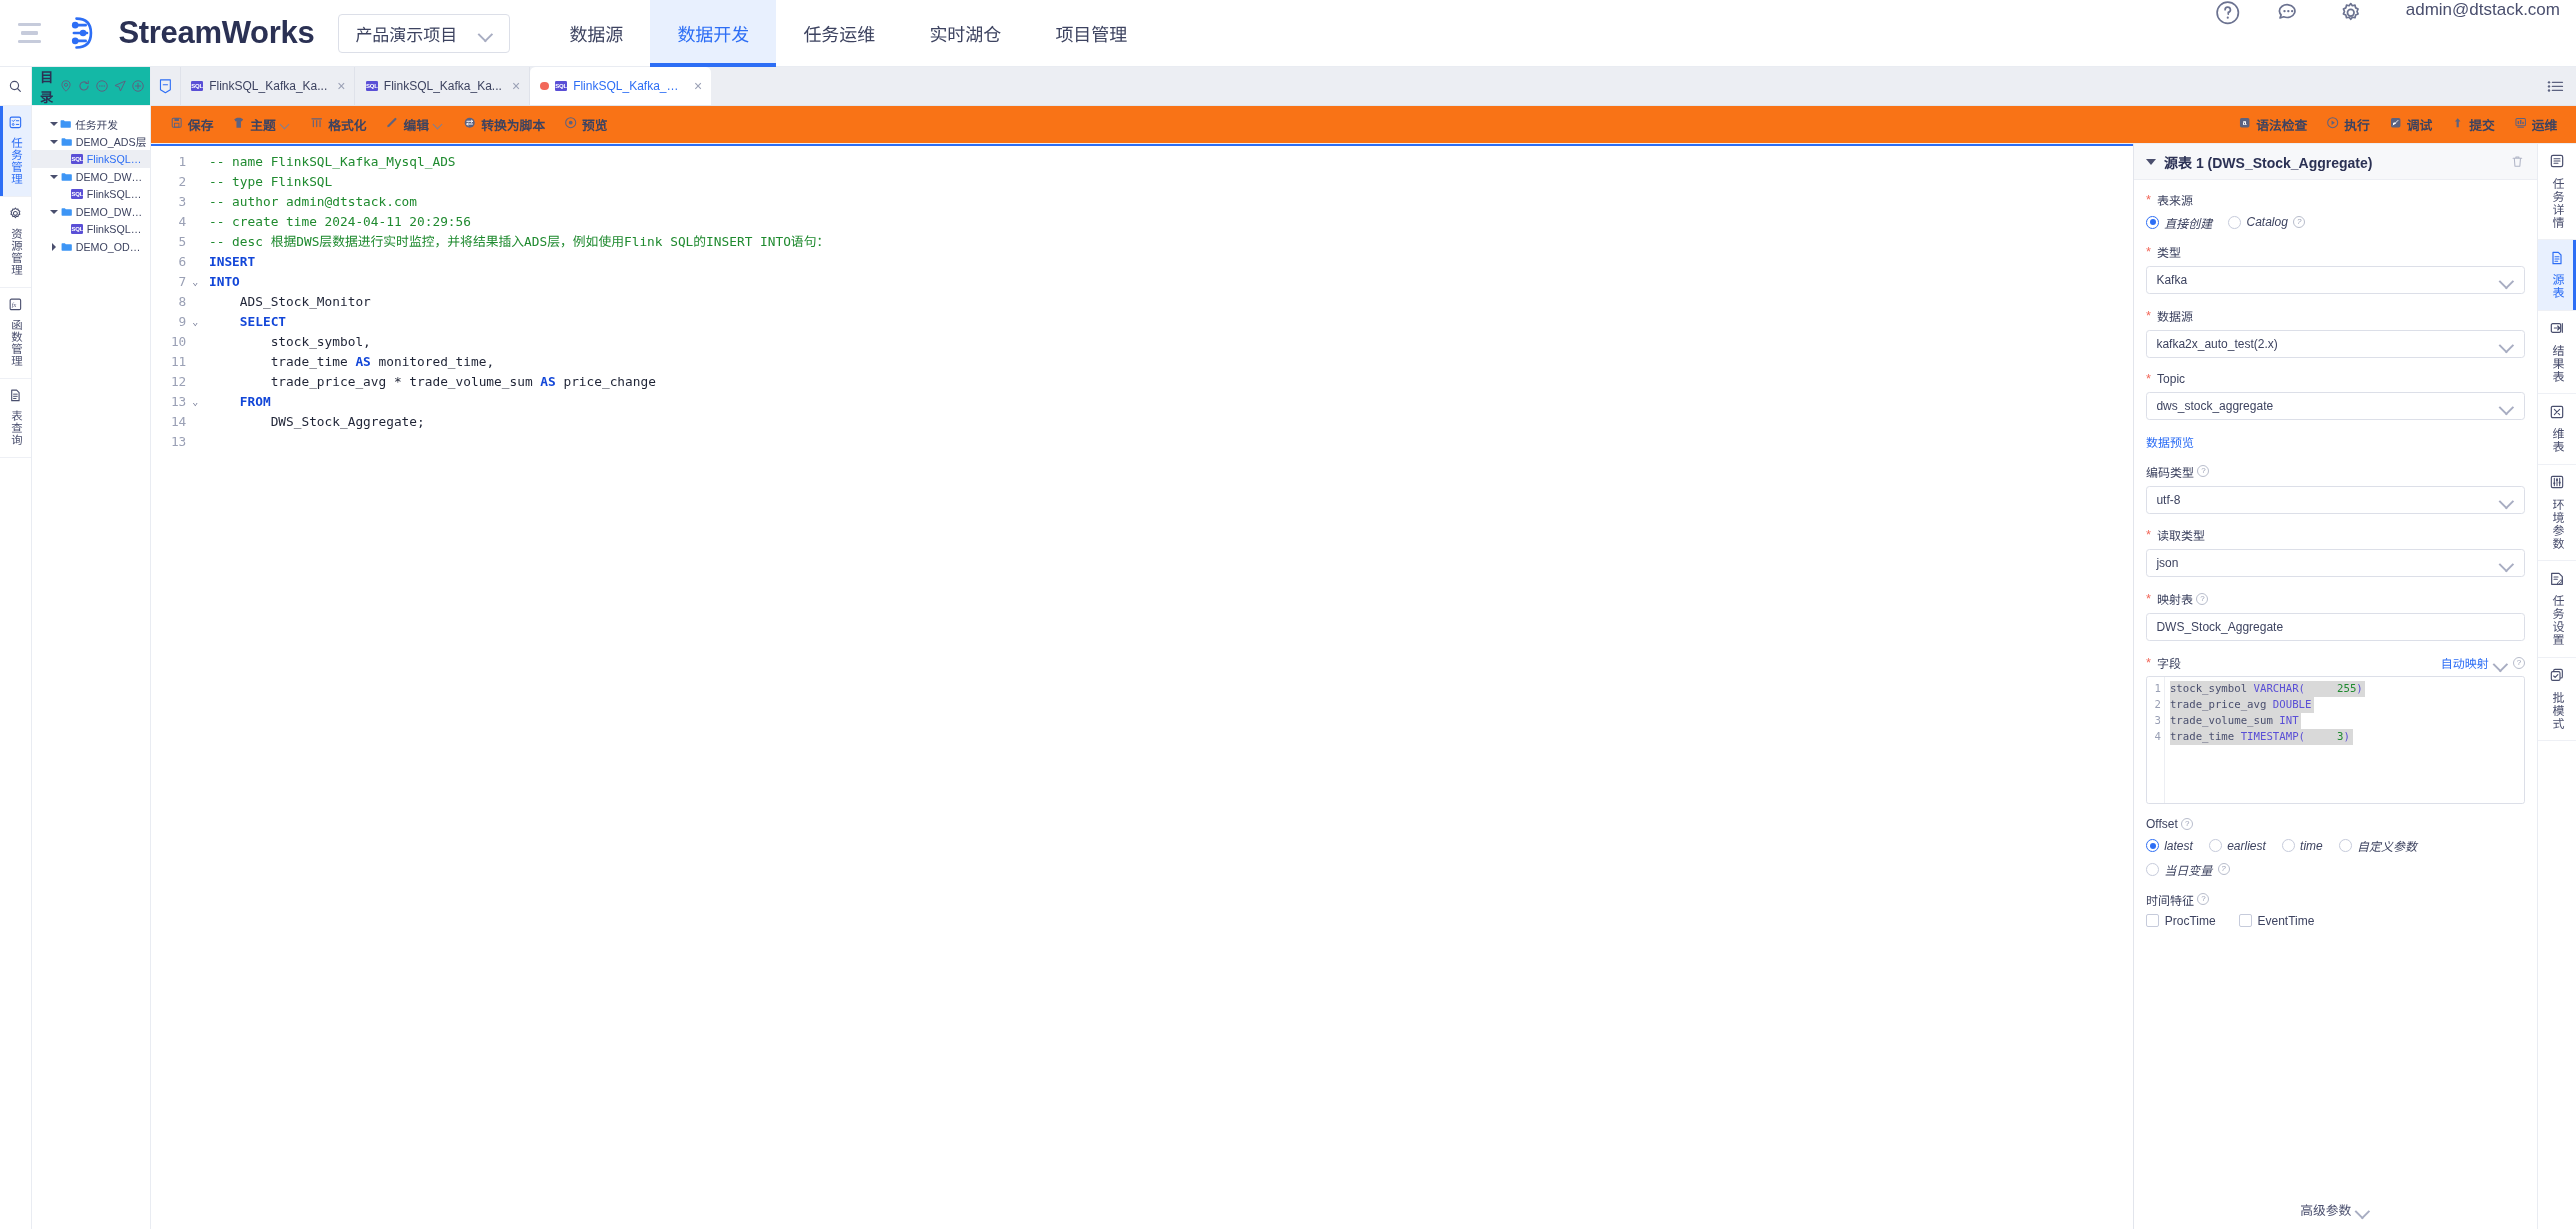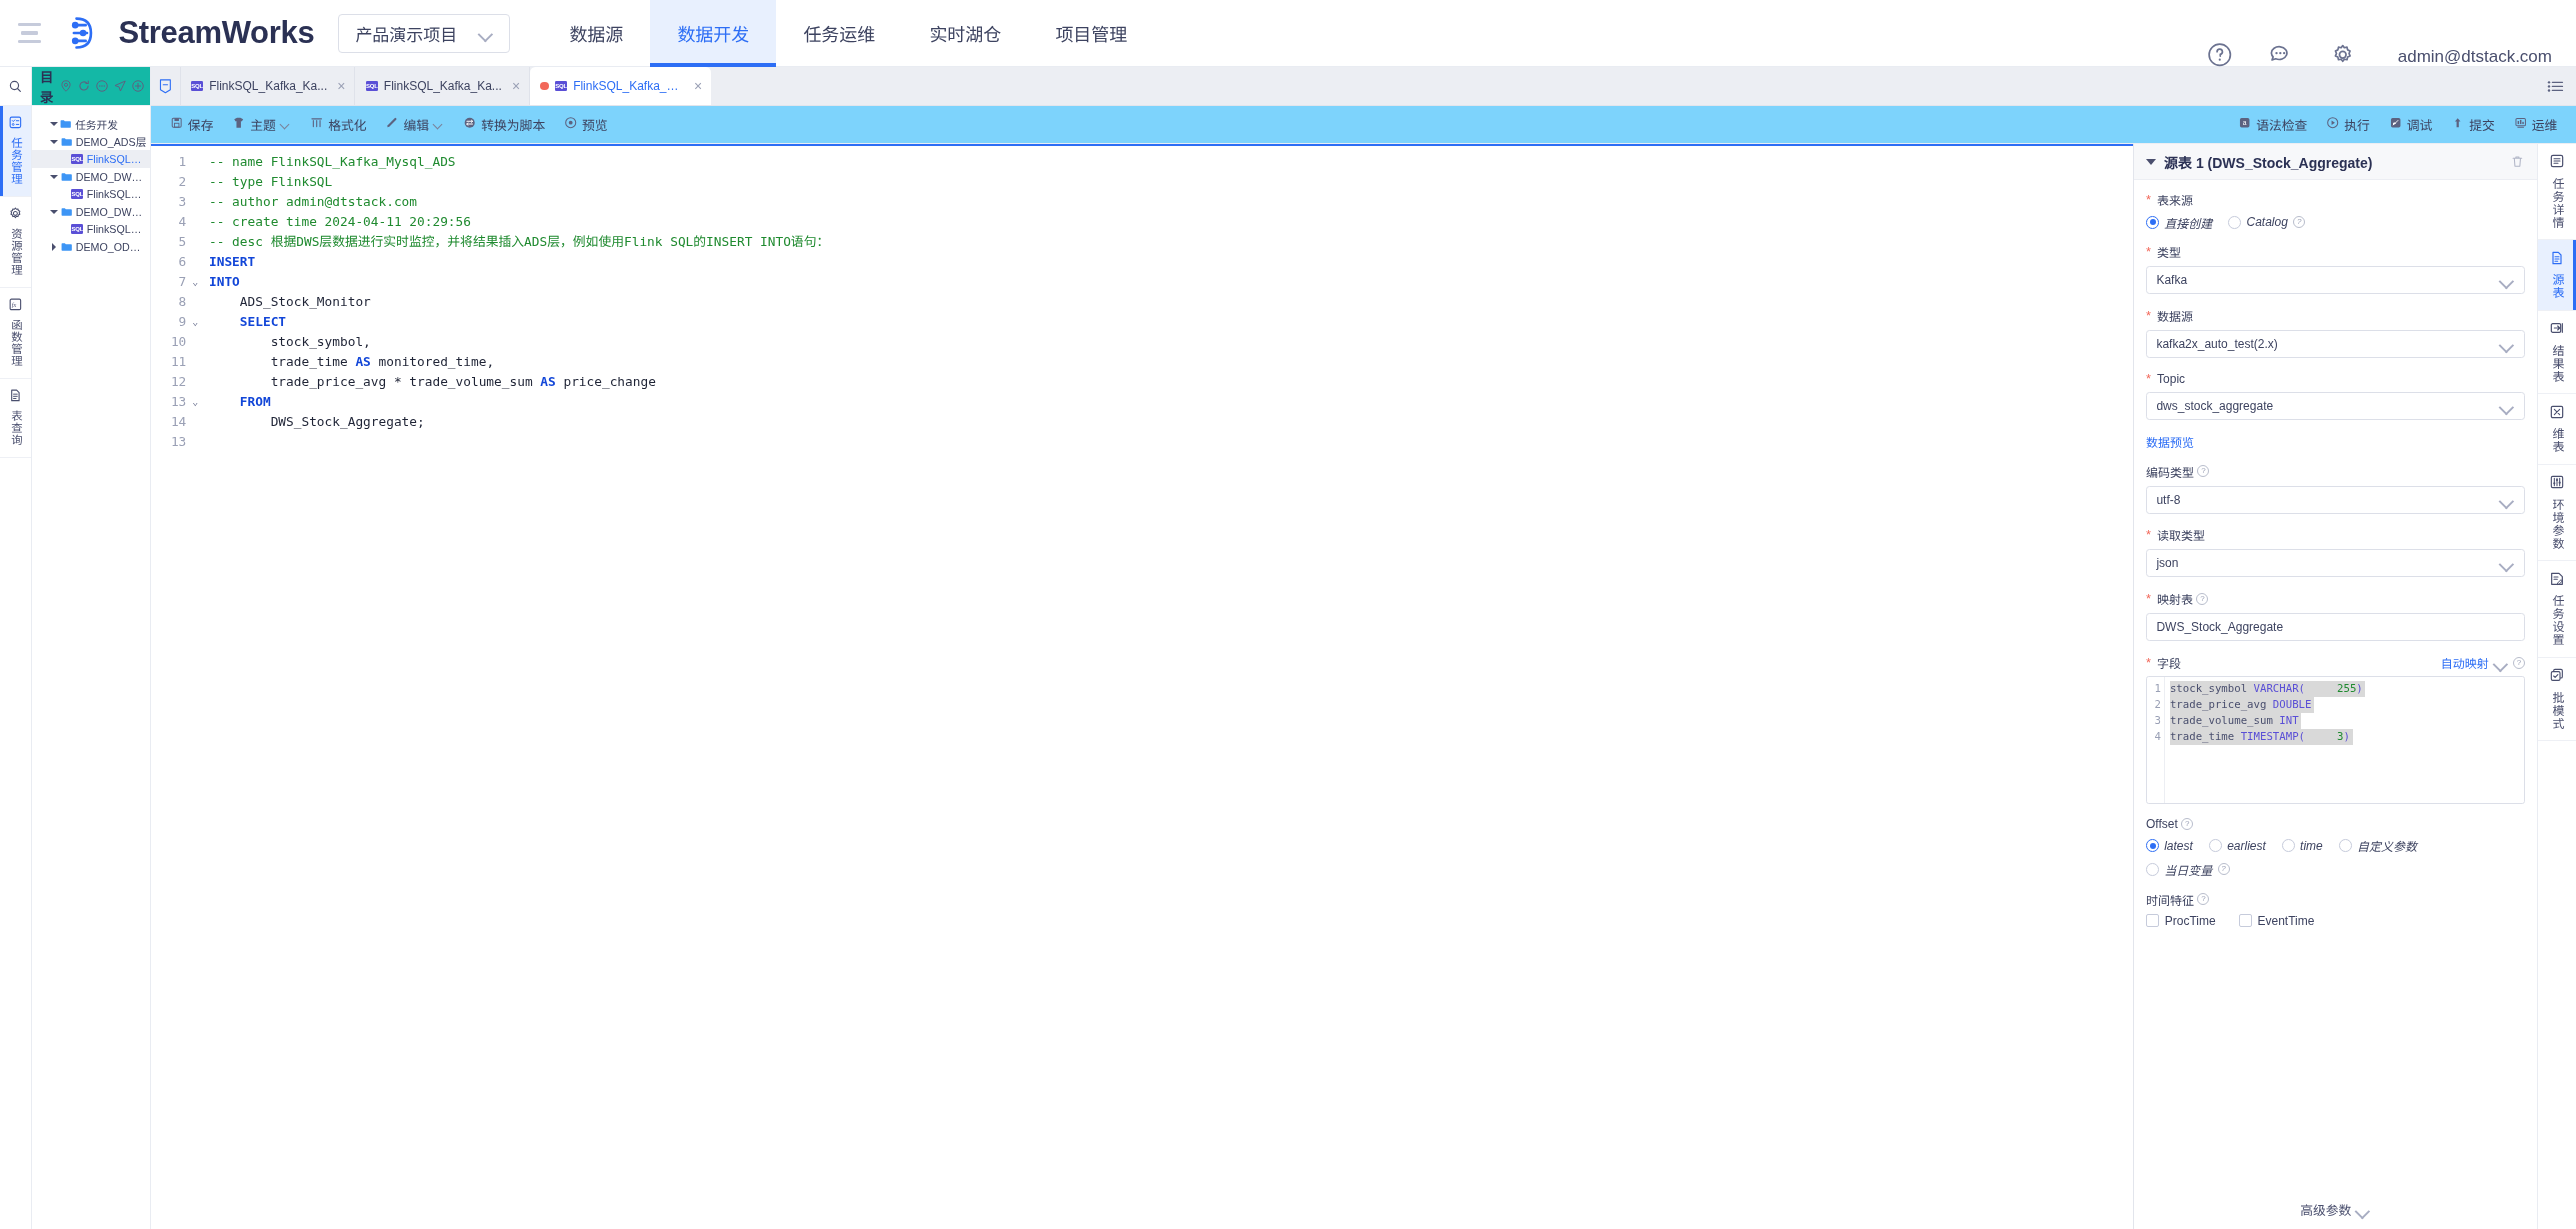--- a/index.html
+++ b/index.html
@@ -57,22 +57,22 @@
     padding: 0 27px; height: 67px;
     display: flex; align-items: center; justify-content: center;
     font-size: 18px; color: #3d4360; cursor: pointer; position: relative;
   }
   .navitem.active { color: #2d6ef5; background: #e8f0fe; font-weight: 500; }
   .navitem.active::after {
     content:""; position:absolute; left:0; right:0; bottom:0; height:3.4px; background:#2d6ef5;
   }
 
   .topright {
-    position: absolute; right: 24px; top: 0; height: 67px;
-    display: flex; align-items: flex-end; gap: 36px;
+    position: absolute; right: 16px; top: 0; height: 67px;
+    display: flex; align-items: flex-start; gap: 36px;
   }
   .ticon { width: 25.5px; height: 25.5px; cursor: pointer; }
   .user-email { font-size: 17px; color: #4a4f6e; margin-left: 6.7px; cursor: pointer; }
 
   
   .body { flex: 1; display: flex; min-height: 0; }
 
   
   .leftrail {
     width: 32px; background: #ffffff; border-right: 0.7px solid #e9ecf2;
@@ -156,22 +156,23 @@
     border-top-left-radius: 5.4px; border-top-right-radius: 5.4px; }
   .etab .dot { width: 8.7px; height: 8.7px; border-radius: 50%; background: #f2685a; flex:none; }
   .etab .tlabel { white-space: nowrap; overflow: hidden; text-overflow: ellipsis; }
   .etab .tclose { font-size: 14px; color: #9aa0b5; margin-left: 4px; line-height: 1; }
   .tabbar-right {
     margin-left: auto; display: flex; align-items: center; padding-right: 12px;
   }
 
   .toolbar {
     height: 38px; display: flex; align-items: center; gap: 0;
-    padding: 0 9.4px; border-bottom: 0.7px solid #eceef3; background:#7dd3fc;
+    padding: 0 9.4px; border-bottom: 0.7px solid #eceef3; background:#f97316;
     position: relative;
+    font-weight: bold;
   }
   .tbtn {
     display: flex; align-items: center; gap: 4.7px; font-size: 12.8px; color: #3d4360;
     padding: 0 9.4px; height: 27px; cursor: pointer; border-radius: 2.7px;
   }
   .tbtn .mini { width: 13.4px; height: 13.4px; flex:none; }
   .tbtn .cv { width: 10.7px; height: 6.7px; position: relative; }
   .tbtn .cv::before {
     content:""; position: absolute; left:0.7px; top:0;
     width: 6px; height: 6px; border-right: 1.3px solid #7a8099; border-bottom: 1.3px solid #7a8099;

